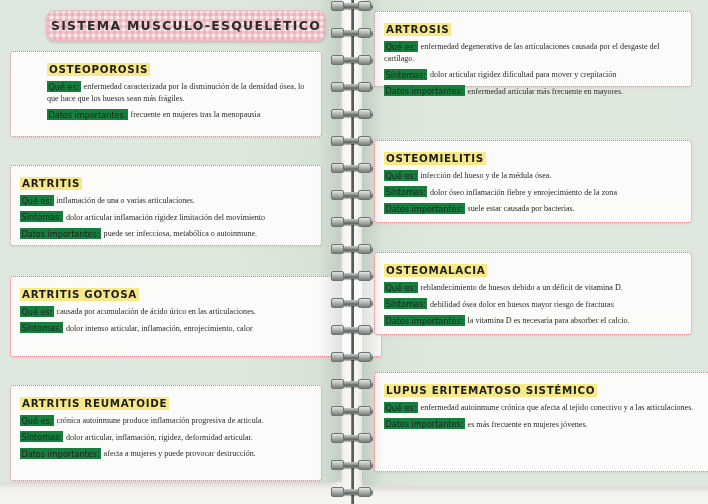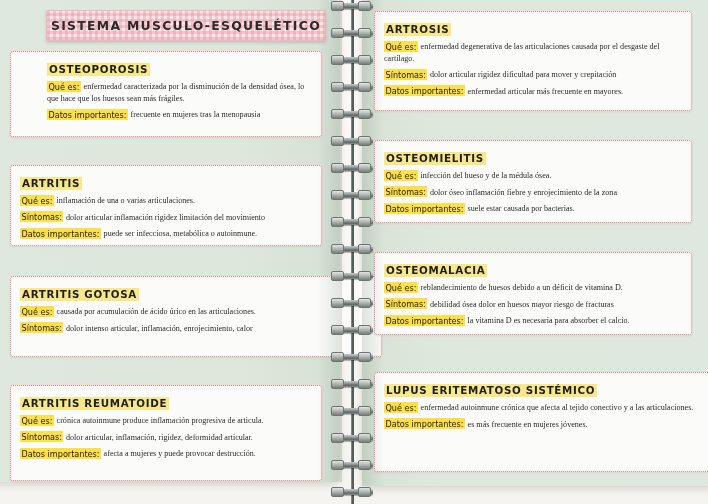--- a/index.html
+++ b/index.html
@@ -92,21 +92,21 @@
   .ring .capL { left: 0px; }
   .ring .capR { left: 27px; }
 
   
   .title-banner {
     position: absolute;
     left: 46px;
     top: 10px;
     width: 280px;
     height: 31px;
-    border-radius: 1px;
+    border-radius: 9px;
     background-color: #fbe8ea;
     background-image:
       repeating-linear-gradient(90deg, rgba(232,150,160,0.42) 0 3px, rgba(232,150,160,0) 3px 6px),
       repeating-linear-gradient(0deg, rgba(232,150,160,0.42) 0 3px, rgba(232,150,160,0) 3px 6px);
     border: 1px solid #f0b9c1;
     box-shadow: 0 2px 3px rgba(120,90,95,0.25);
     display: flex;
     align-items: center;
     justify-content: center;
     overflow: hidden;
@@ -144,21 +144,21 @@
 
   .row {
     font-size: 8.1px;
     line-height: 1.42;
     color: #2a2a2a;
     margin-bottom: 5px;
   }
   .row:last-child { margin-bottom: 0; }
 
   .lbl {
-    background: #fde047;
+    background: #15803d;
     padding: 0.5px 1.5px;
     font-weight: 400;
     color: #222;
   }
   .val { color: #2a2a2a; font-family: Liberation Serif, serif; }
 
   
   .gutter-shadow {
     position: absolute;
     left: 318px;
@@ -243,21 +243,21 @@
     <div class="row">
       <span class="lbl">Síntomas:</span>
       <span class="val">dolor articular, inflamación, rigidez, deformidad articular.</span>
     </div>
     <div class="row">
       <span class="lbl">Datos importantes:</span>
       <span class="val">afecta a mujeres y puede provocar destrucción.</span>
     </div>
   </div>
 
-  <div class="card" style="left:374px; top:11px; width:318px; height:100px;">
+  <div class="card" style="left:374px; top:11px; width:318px; height:76px;">
     <div class="card-title">ARTROSIS</div>
     <div class="row">
       <span class="lbl">Qué es:</span>
       <span class="val">enfermedad degenerativa de las articulaciones causada por el desgaste del cartílago.</span>
     </div>
     <div class="row">
       <span class="lbl">Síntomas:</span>
       <span class="val">dolor articular rigidez dificultad para mover y crepitación</span>
     </div>
     <div class="row">

